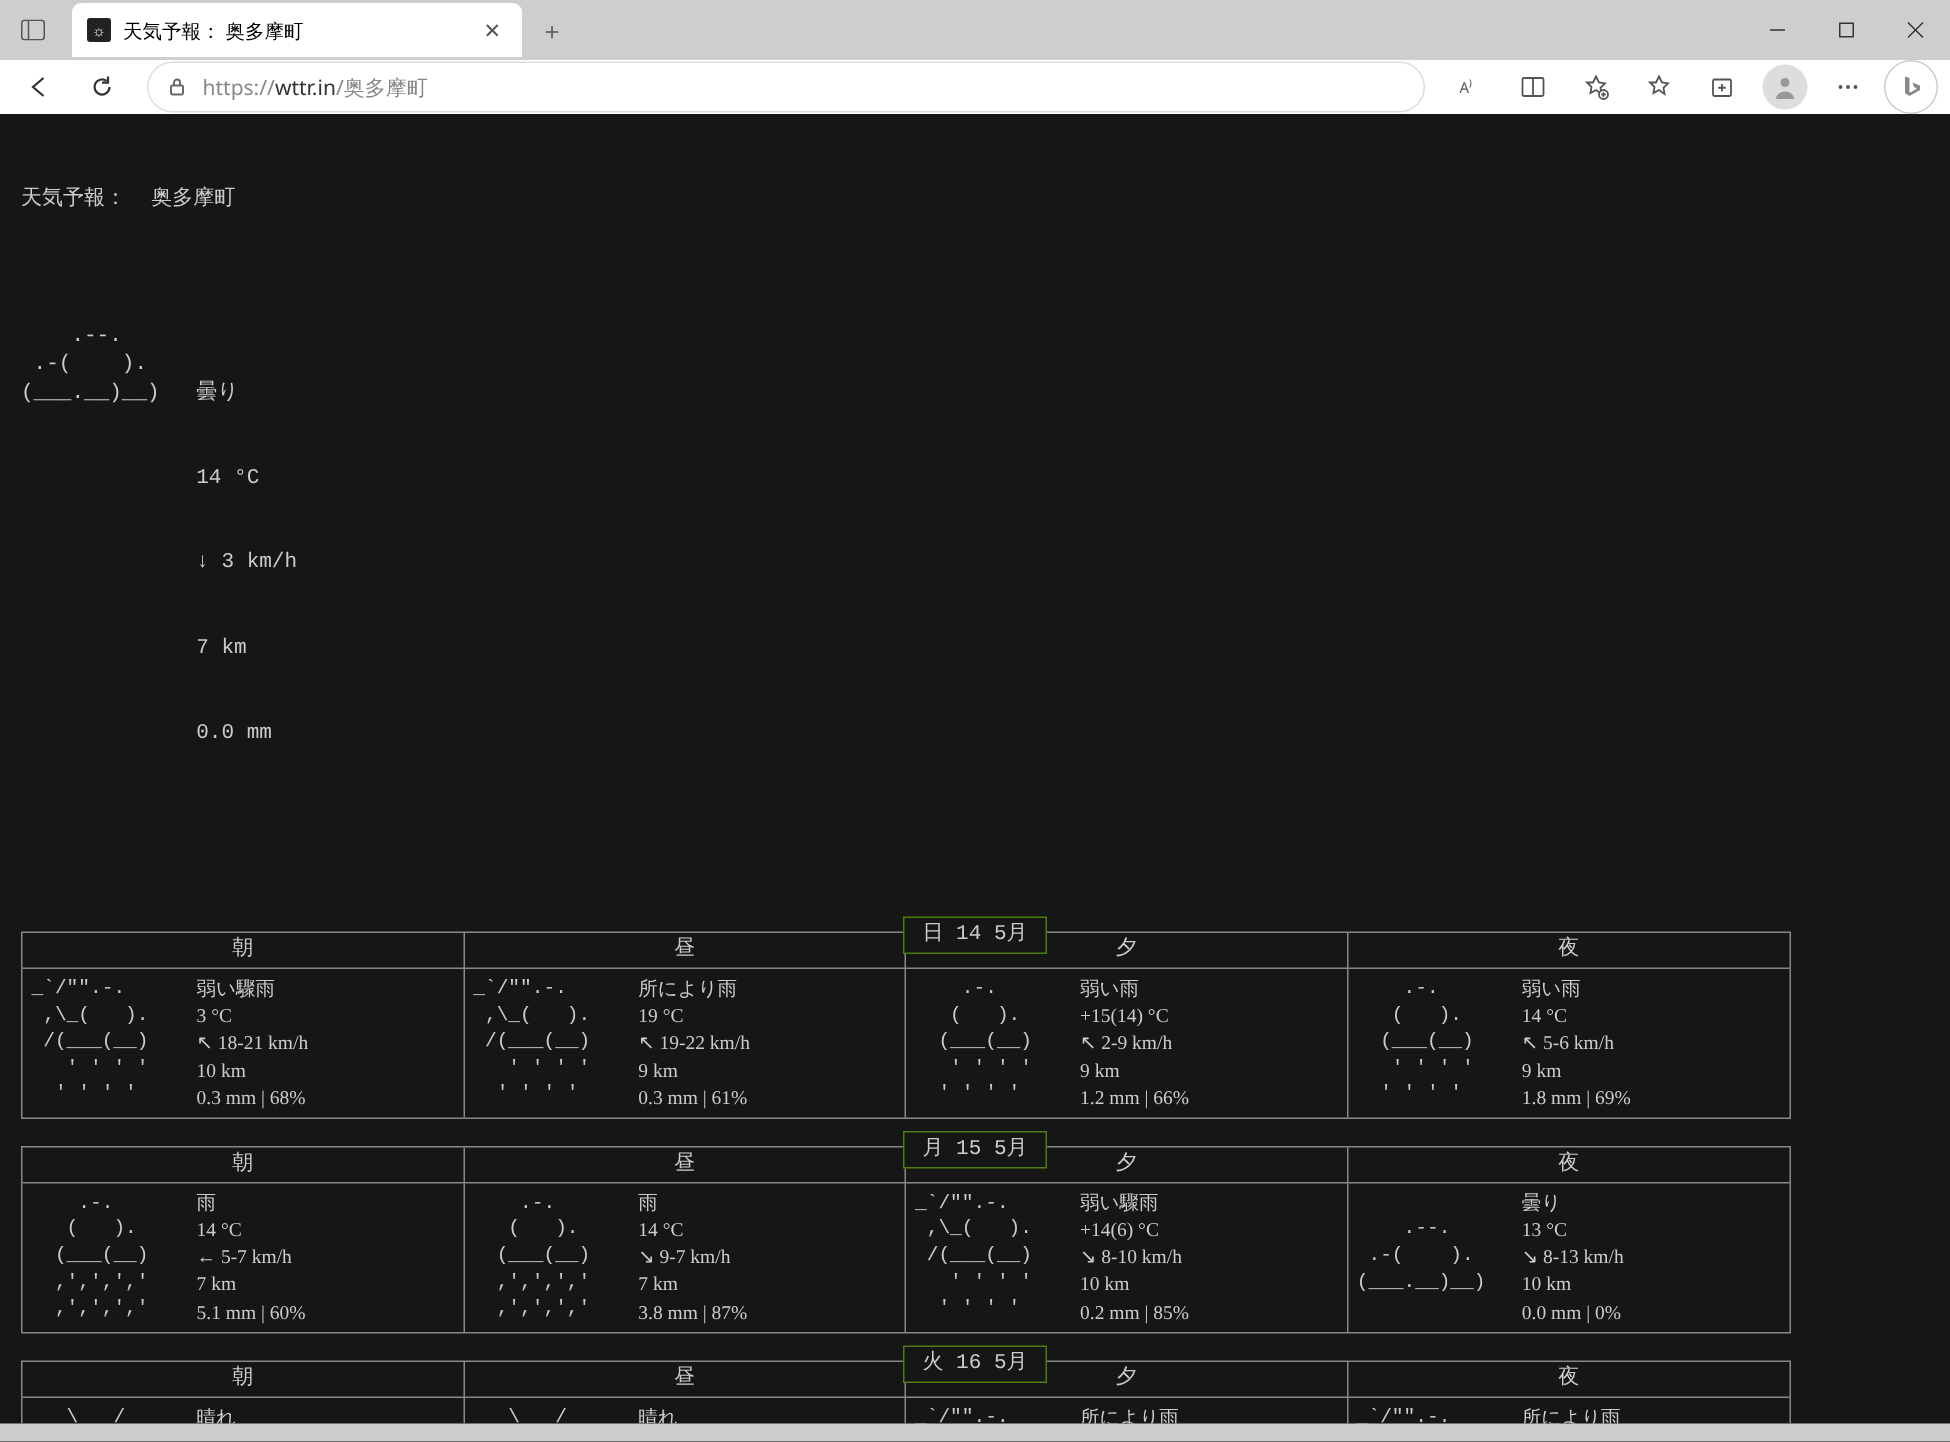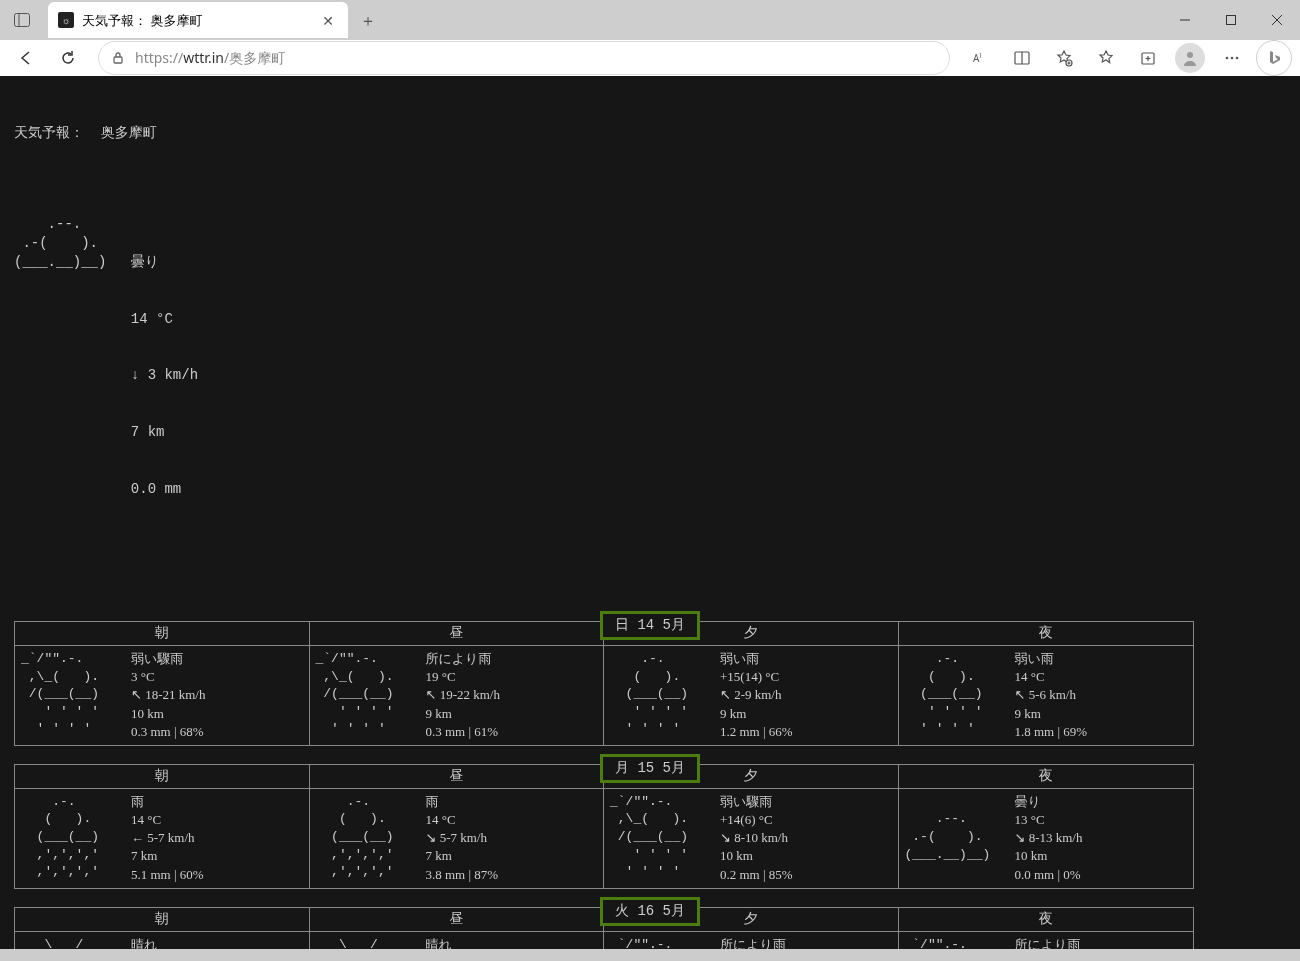--- a/index.html
+++ b/index.html
@@ -22,21 +22,21 @@
   .url-text .gray { color:#888; }
   .avatar { width:30px; height:30px; background:#ddd; border-radius:50%; display:flex; align-items:center; justify-content:center; }
   .bing { width:36px; height:36px; border-radius:50%; border:1px solid #ccc; display:flex; align-items:center; justify-content:center; }
   .content { background:#161616; color:#ccc; font-family:"Consolas","Courier New",monospace; font-size:14px; line-height:1.35; padding:10px 14px; height:873px; white-space:pre; overflow:hidden; }
   .header-line { margin-bottom:16px; }
   .current { display:flex; margin-bottom:10px; }
   .ascii { white-space:pre; font-family:inherit; }
   .cur-data { margin-left:16px; }
   .day-box { margin:18px 0 4px 0; }
   .date-label-row { height:0; position:relative; }
-  .date-label { position:absolute; left:50%; transform:translateX(-50%); top:-10px; background:#161616; border:3px solid #4d7c0f; padding:2px 12px; z-index:2; }
+  .date-label { position:absolute; left:50%; transform:translateX(-50%); top:-10px; background:#161616; border:1px solid #4d7c0f; padding:2px 12px; z-index:2; }
   .grid { border:1px solid #888; width:1180px; }
   .grid-head, .grid-body { display:flex; }
   .cell-h, .cell-b { border-right:1px solid #888; padding:2px 4px; }
   .cell-h { width:25%; text-align:center; border-bottom:1px solid #888; }
   .cell-b { width:25%; display:flex; padding:4px 6px; min-height:96px; }
   .cell-h:last-child, .cell-b:last-child { border-right:none; }
   .cell-ascii { width:110px; white-space:pre; font-size:13px; }
   .cell-data { flex:1; font-size:13px; line-height:1.4;font-family:Liberation Serif, serif; }
   .row { display:block; }
 </style>
@@ -182,21 +182,21 @@
   (___(__) 
    ' ' ' ' 
   ' ' ' '  </div><div class="cell-data"><div class="row">弱い雨</div><div class="row">14 °C</div><div class="row">↖ 5-6 km/h</div><div class="row">9 km</div><div class="row">1.8 mm | 69%</div></div></div></div></div></div><div class="day-box"><div class="date-label-row"><div class="date-label">月 15 5月</div></div><div class="grid"><div class="grid-head"><div class="cell-h">朝</div><div class="cell-h">昼</div><div class="cell-h">夕</div><div class="cell-h">夜</div></div><div class="grid-body"><div class="cell-b"><div class="cell-ascii">    .-.    
    (   ).  
   (___(__) 
   ,',',','  
   ,',',','  </div><div class="cell-data"><div class="row">雨</div><div class="row">14 °C</div><div class="row">← 5-7 km/h</div><div class="row">7 km</div><div class="row">5.1 mm | 60%</div></div></div><div class="cell-b"><div class="cell-ascii">    .-.    
    (   ).  
   (___(__) 
   ,',',','  
-  ,',',','  </div><div class="cell-data"><div class="row">雨</div><div class="row">14 °C</div><div class="row">↘ 5-7 km/h</div><div class="row">7 km</div><div class="row">3.8 mm | 87%</div></div></div><div class="cell-b"><div class="cell-ascii">_`/"".-.   
+  ,',',','  </div><div class="cell-data"><div class="row">雨</div><div class="row">14 °C</div><div class="row">↘ 9-7 km/h</div><div class="row">7 km</div><div class="row">3.8 mm | 87%</div></div></div><div class="cell-b"><div class="cell-ascii">_`/"".-.   
  ,\_(   ). 
  /(___(__)
    ' ' ' ' 
   ' ' ' '  </div><div class="cell-data"><div class="row">弱い驟雨</div><div class="row">+14(6) °C</div><div class="row">↘ 8-10 km/h</div><div class="row">10 km</div><div class="row">0.2 mm | 85%</div></div></div><div class="cell-b"><div class="cell-ascii">            
     .--.    
  .-(    ). 
 (___.__)__) </div><div class="cell-data"><div class="row">曇り</div><div class="row">13 °C</div><div class="row">↘ 8-13 km/h</div><div class="row">10 km</div><div class="row">0.0 mm | 0%</div></div></div></div></div></div><div class="day-box"><div class="date-label-row"><div class="date-label">火 16 5月</div></div><div class="grid"><div class="grid-head"><div class="cell-h">朝</div><div class="cell-h">昼</div><div class="cell-h">夕</div><div class="cell-h">夜</div></div><div class="grid-body"><div class="cell-b"><div class="cell-ascii">   \   /   
     .-.    
  - (   ) - 
     `-'    

